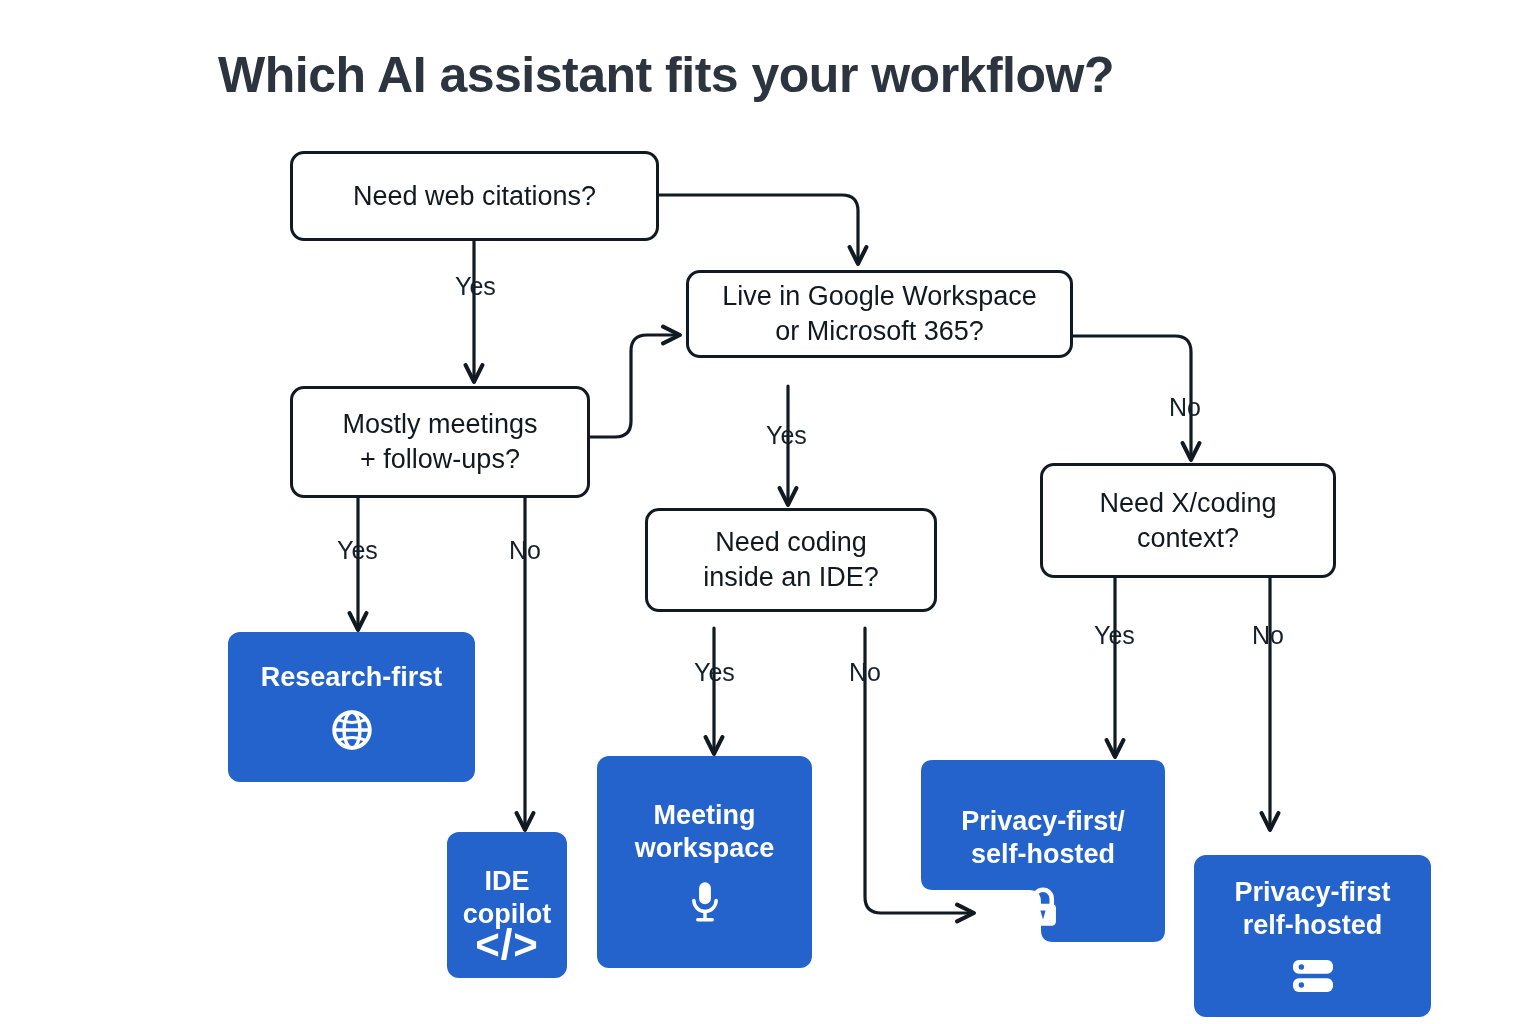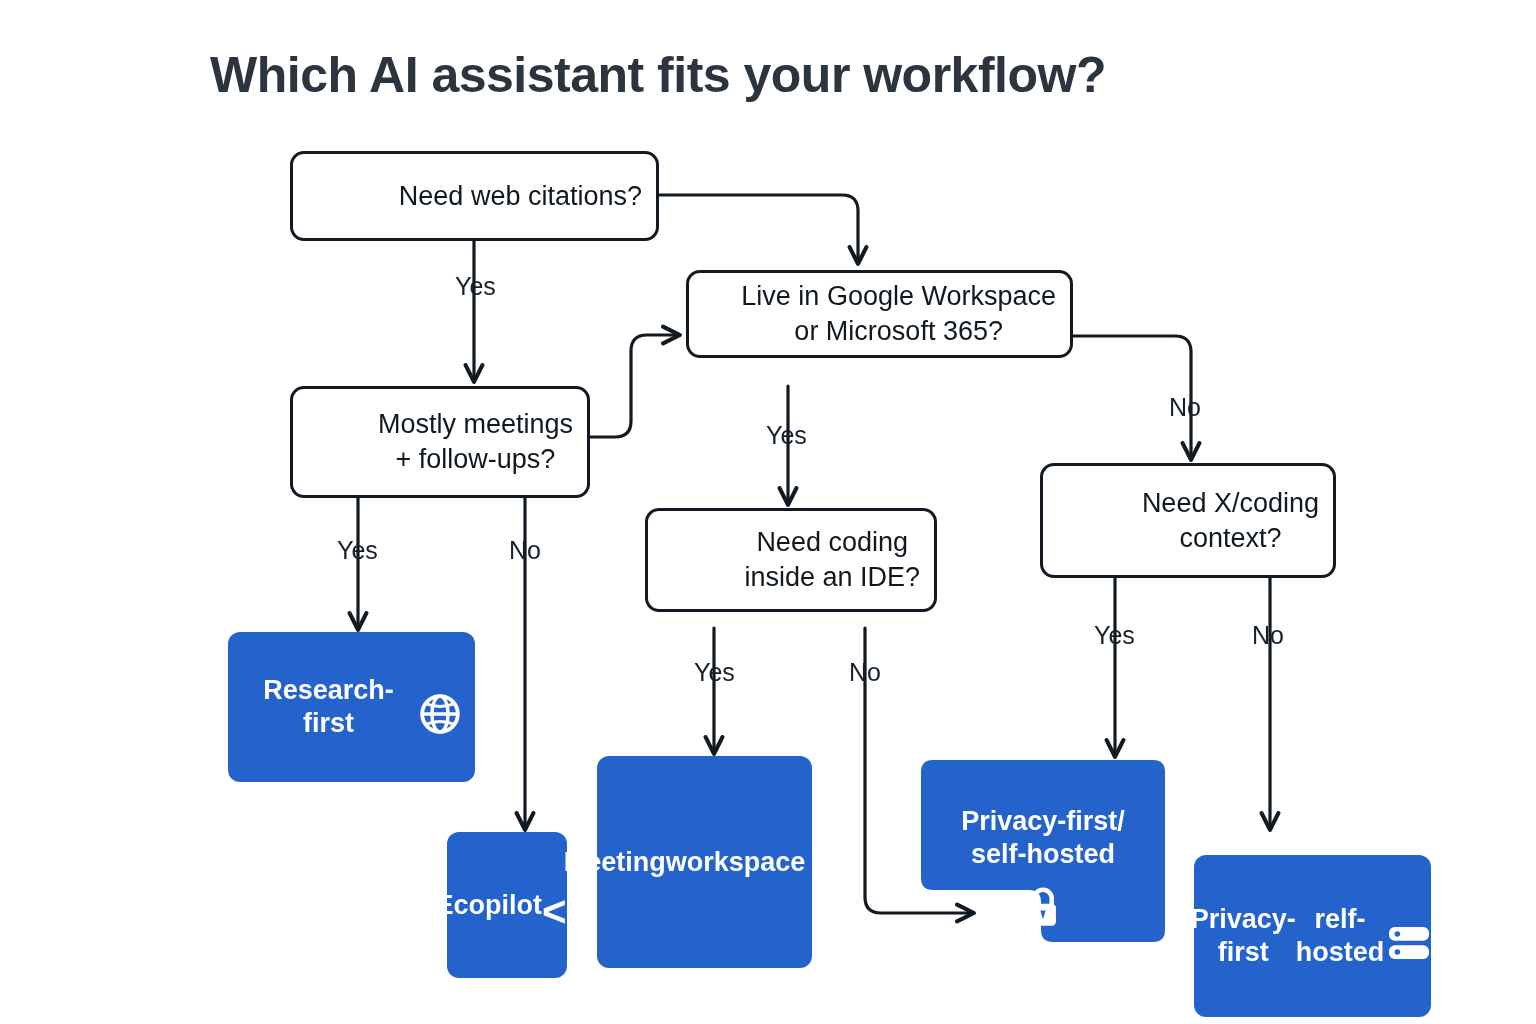--- a/index.html
+++ b/index.html
@@ -25,20 +25,21 @@
     position: absolute;
     left: 0;
     top: 46px;
     width: 1316px;
     text-align: center;
     font-size: 50px;
     font-weight: 700;
     letter-spacing: -0.5px;
     color: #2c3440;
     white-space: nowrap;
+    padding-left: 8px;
   }
 
   
   #edges {
     position: absolute;
     left: 0;
     top: 0;
     width: 1536px;
     height: 1024px;
     pointer-events: none;
@@ -62,37 +63,38 @@
 
   
   .decision {
     position: absolute;
     box-sizing: border-box;
     background: #ffffff;
     border: 3.2px solid #111a22;
     border-radius: 14px;
     display: flex;
     align-items: center;
-    justify-content: flex-end;
+    justify-content: center;
     text-align: center;
     color: #101820;
     font-size: 27px;
     line-height: 1.28;
     padding: 10px 14px;
   }
   .decision .d-text { display: block; }
 
   
   .outcome {
     position: absolute;
     box-sizing: border-box;
     background: #2563cc;
     border-radius: 12px;
     color: #ffffff;
     display: flex;
+    flex-direction: column;
     align-items: center;
     justify-content: center;
     text-align: center;
     font-size: 27px;
     font-weight: 700;
     line-height: 1.22;
     padding: 10px 12px;
   }
   .outcome .o-label { display: block; }
   .outcome .o-icon {

